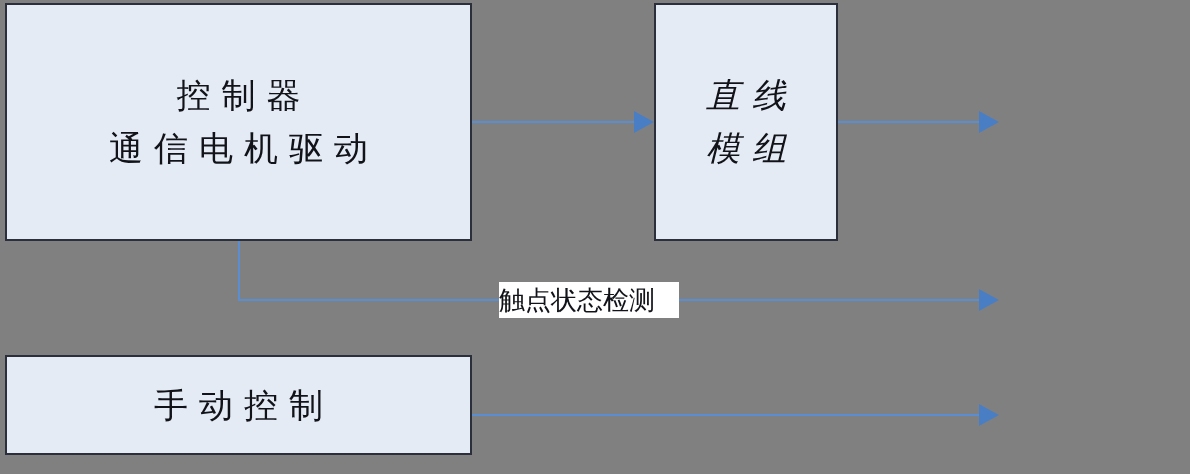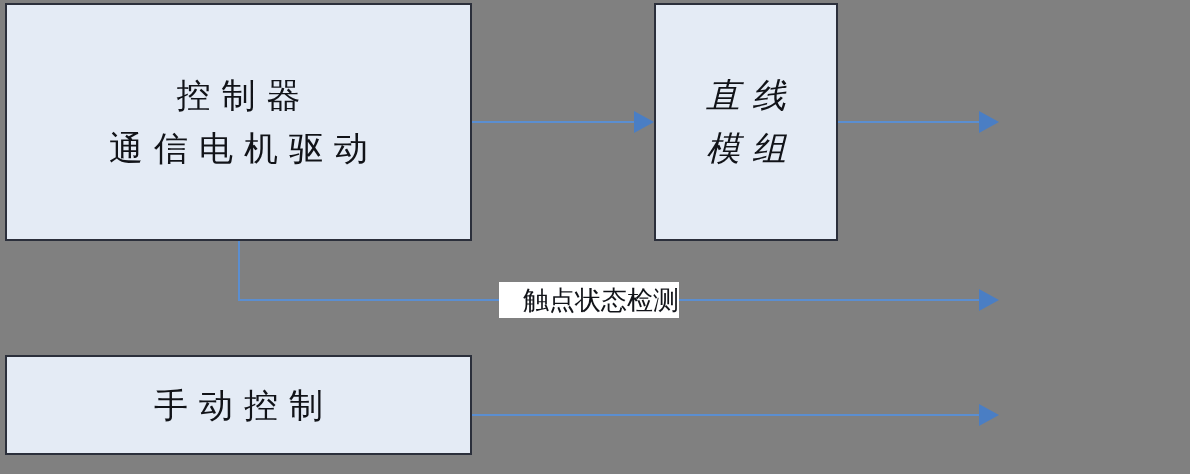--- a/index.html
+++ b/index.html
@@ -77,21 +77,21 @@
   #edge-label {
     position: absolute;
     left: 499px;
     top: 282px;
     width: 180px;
     height: 36px;
     background: #ffffff;
     color: #111318;
     font-size: 26px;
     line-height: 36px;
-    text-align: right;
+    text-align: left;
     white-space: nowrap;
   }
 </style>
 </head>
 <body>
 
 <div id="canvas">
 
   <div class="box" id="box-controller">
     <div class="line spaced">控制器</div>

